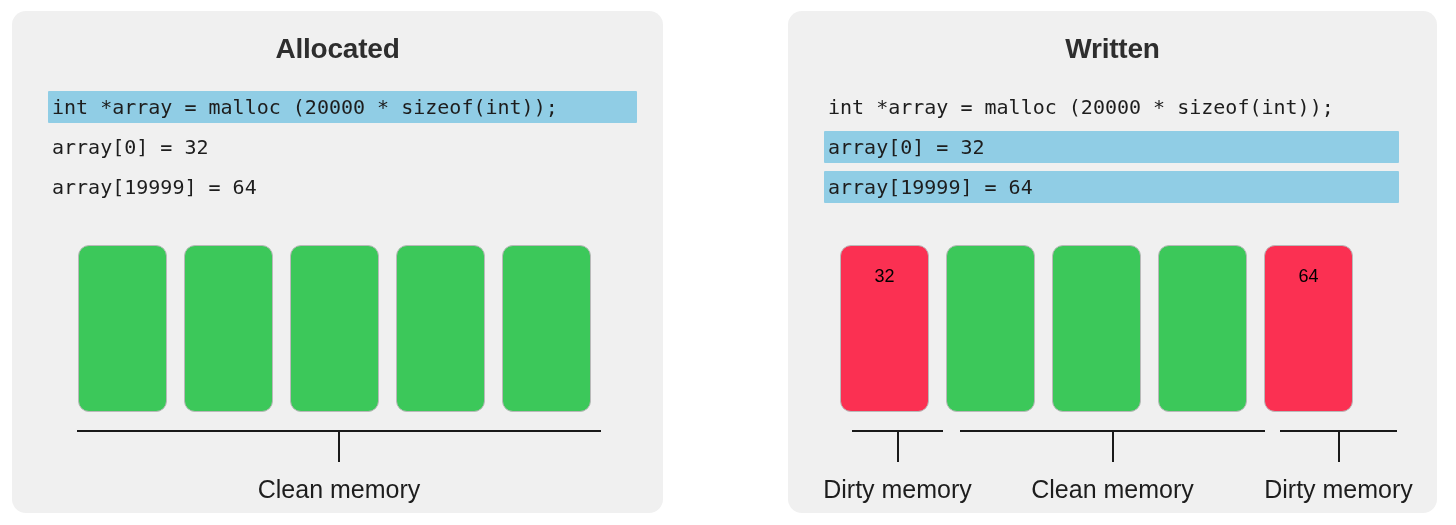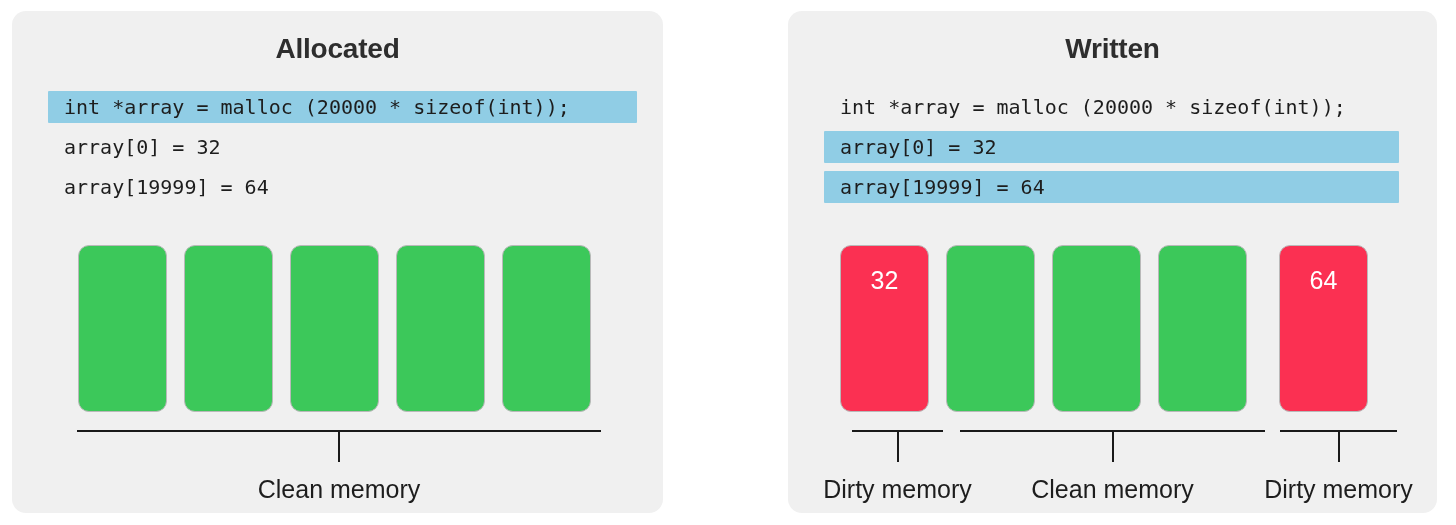--- a/index.html
+++ b/index.html
@@ -55,21 +55,21 @@
   .panel-right .code { left: 36px; width: 575px; }
 
   .code-line {
     height: 32px;
     line-height: 32px;
     margin-bottom: 8px;
     font-family: "DejaVu Sans Mono", "Liberation Mono", monospace;
     font-size: 20px;
     color: #1d1d1d;
     white-space: pre;
-    padding-left: 16px;
+    padding-left: 4px;
     box-sizing: border-box;
     border-radius: 1px;
   }
   .code-line.hl { background: #90cde5; }
 
   
   .blocks {
     position: absolute;
     top: 234px;
     height: 167px;
@@ -88,22 +88,22 @@
   }
   .block.green { background: #3cc85a; }
   .block.red   { background: #fb3052; }
 
   .block-value {
     display: block;
     width: 100%;
     text-align: center;
     margin-top: 20px;
     font-family: "Liberation Sans", sans-serif;
-    font-size: 25px;
-    color: #ffffff;
+    font-size: 18px;
+    color: #000000;
   }
 
   
   .bracket {
     position: absolute;
     top: 419px;
     height: 34px;
   }
   .bracket-rule {
     position: absolute;
@@ -187,21 +187,21 @@
       </div>
       <div class="block green" style="left:106px">
         <span class="block-value"></span>
       </div>
       <div class="block green" style="left:212px">
         <span class="block-value"></span>
       </div>
       <div class="block green" style="left:318px">
         <span class="block-value"></span>
       </div>
-      <div class="block red" style="left:439px">
+      <div class="block red" style="left:424px">
         <span class="block-value">64</span>
       </div>
     </div>
 
     <div class="bracket" style="left:64px; width:91px">
       <div class="bracket-rule"></div>
       <div class="bracket-tick"></div>
       <div class="bracket-label">Dirty memory</div>
     </div>
 

